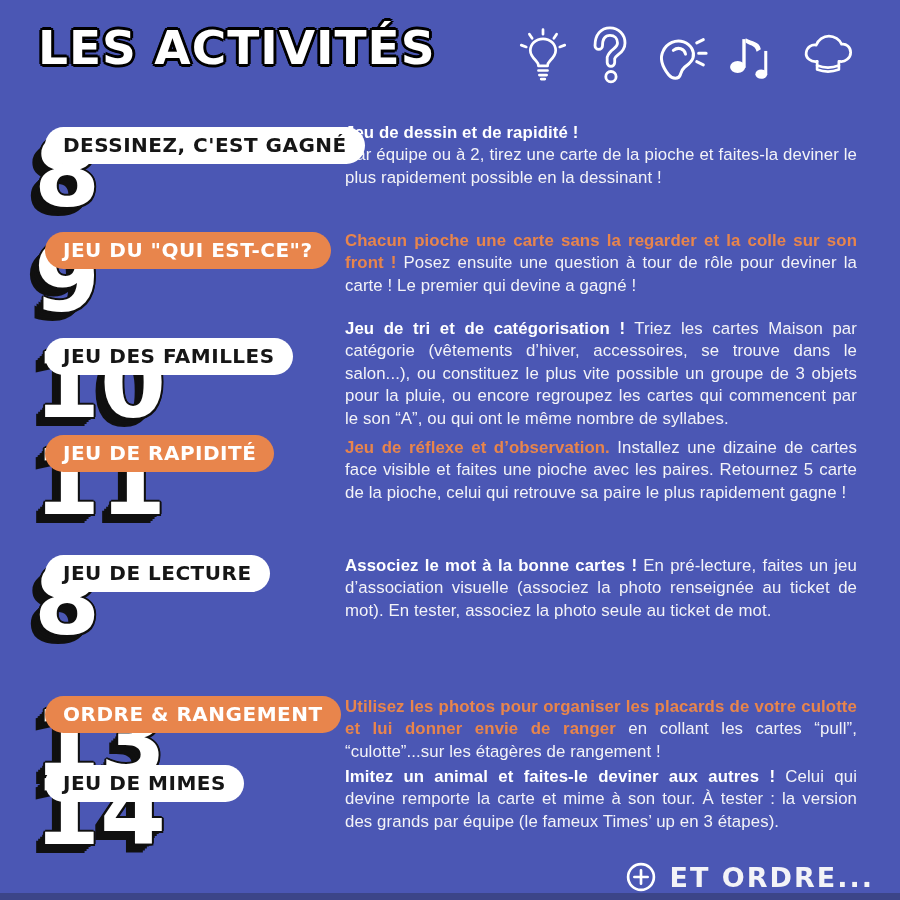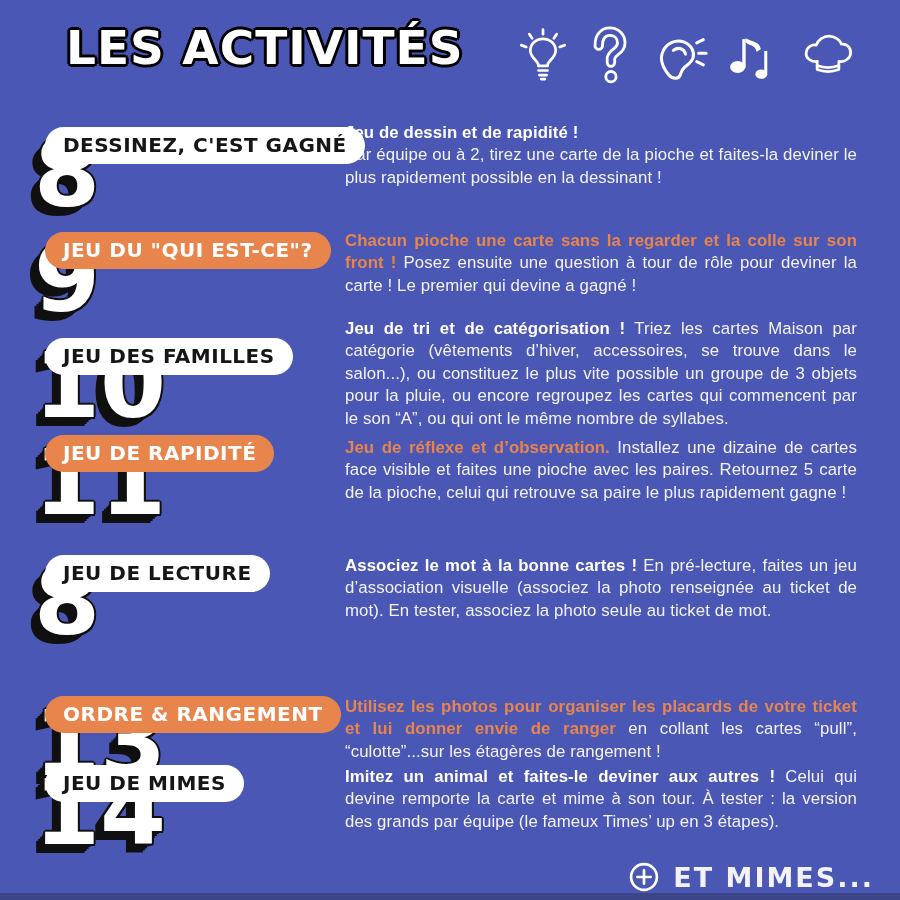--- a/index.html
+++ b/index.html
@@ -3,21 +3,21 @@
 <meta charset="utf-8">
 <style>
   html,body{margin:0;padding:0;background:#333;}
   .canvas{
     position:relative;width:900px;height:900px;overflow:hidden;
     background:#4B57B4;
     font-family:"Liberation Sans",sans-serif;
   }
   
   .title{
-    position:absolute;left:66px;top:22px;
+    position:absolute;left:38px;top:22px;
     font-family:"DejaVu Sans",sans-serif;
     font-size:47px;font-weight:900;letter-spacing:1px;line-height:1.1;
     color:#ffffff;
     text-shadow:
       -3px 0 0 #000, 3px 0 0 #000, 0 -3px 0 #000, 0 3px 0 #000,
       -2px -2px 0 #000, 2px -2px 0 #000, -2px 2px 0 #000, 2px 2px 0 #000;
   }
   
   .icons{position:absolute;top:24px;right:40px;display:flex;align-items:center;gap:17px;}
   .icon{display:flex;align-items:center;justify-content:center;height:64px;}
@@ -140,36 +140,36 @@
 
   <div class="item" style="top:555px">
     <div class="num">8</div>
     <div class="pill pill-white"><span>JEU DE LECTURE</span></div>
     <p class="desc" style="top:0px"><span class="lead lead-white">Associez le mot à la bonne cartes !</span><span> En pré-lecture, faites un jeu d’association visuelle (associez la photo renseignée au ticket de mot). En tester, associez la photo seule au ticket de mot.</span></p>
   </div>
 
   <div class="item" style="top:696px">
     <div class="num">13</div>
     <div class="pill pill-orange"><span>ORDRE &amp; RANGEMENT</span></div>
-    <p class="desc" style="top:0px"><span class="lead lead-orange">Utilisez les photos pour organiser les placards de votre ticket et lui donner envie de ranger</span><span> en collant les cartes “pull”, “culotte”...sur les étagères de rangement !</span></p>
+    <p class="desc" style="top:0px"><span class="lead lead-orange">Utilisez les photos pour organiser les placards de votre culotte et lui donner envie de ranger</span><span> en collant les cartes “pull”, “culotte”...sur les étagères de rangement !</span></p>
   </div>
 
   <div class="item" style="top:765px">
     <div class="num">14</div>
     <div class="pill pill-white"><span>JEU DE MIMES</span></div>
     <p class="desc" style="top:1px"><span class="lead lead-white">Imitez un animal et faites-le deviner aux autres !</span><span> Celui qui devine remporte la carte et mime à son tour. À tester : la version des grands par équipe (le fameux Times’ up en 3 étapes).</span></p>
   </div>
 
   <div class="footer">
     <span class="icon">
       <svg viewBox="0 0 36 36" width="32" height="32">
         <g fill="none" stroke="#fff" stroke-width="3" stroke-linecap="round">
           <circle cx="18" cy="18" r="14.5"></circle>
           <path d="M18 10.5 v15 M10.5 18 h15"></path>
         </g>
       </svg>
     </span>
-    <span class="footer-label">ET MIMES...</span>
+    <span class="footer-label">ET ORDRE...</span>
   </div>
 
   <div class="bottom-edge"></div>
 
 </div>
 
 </body></html>

